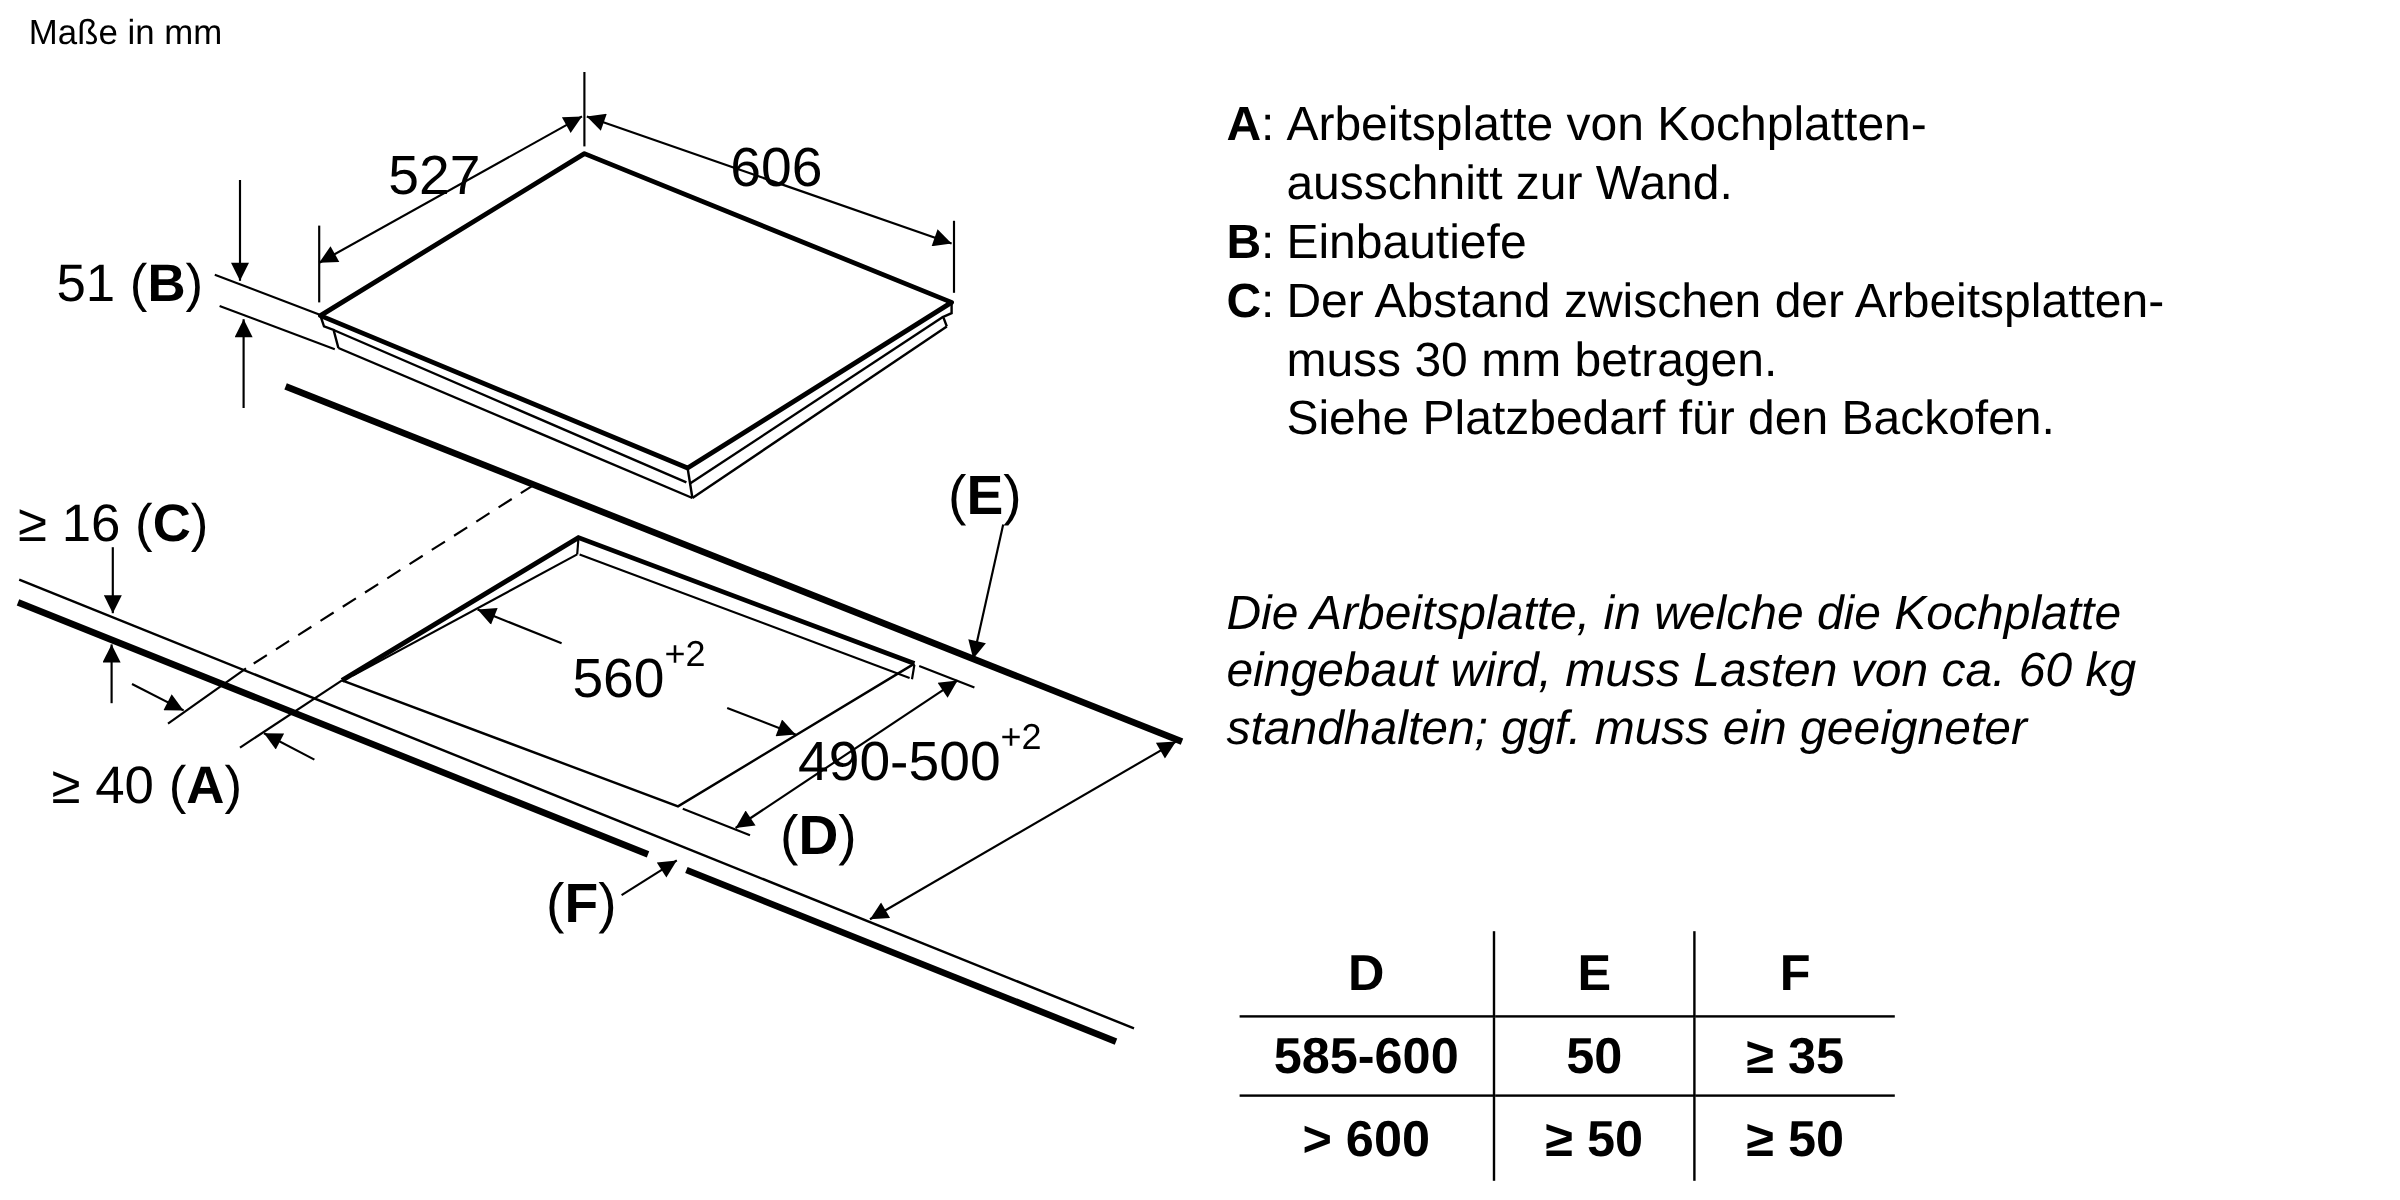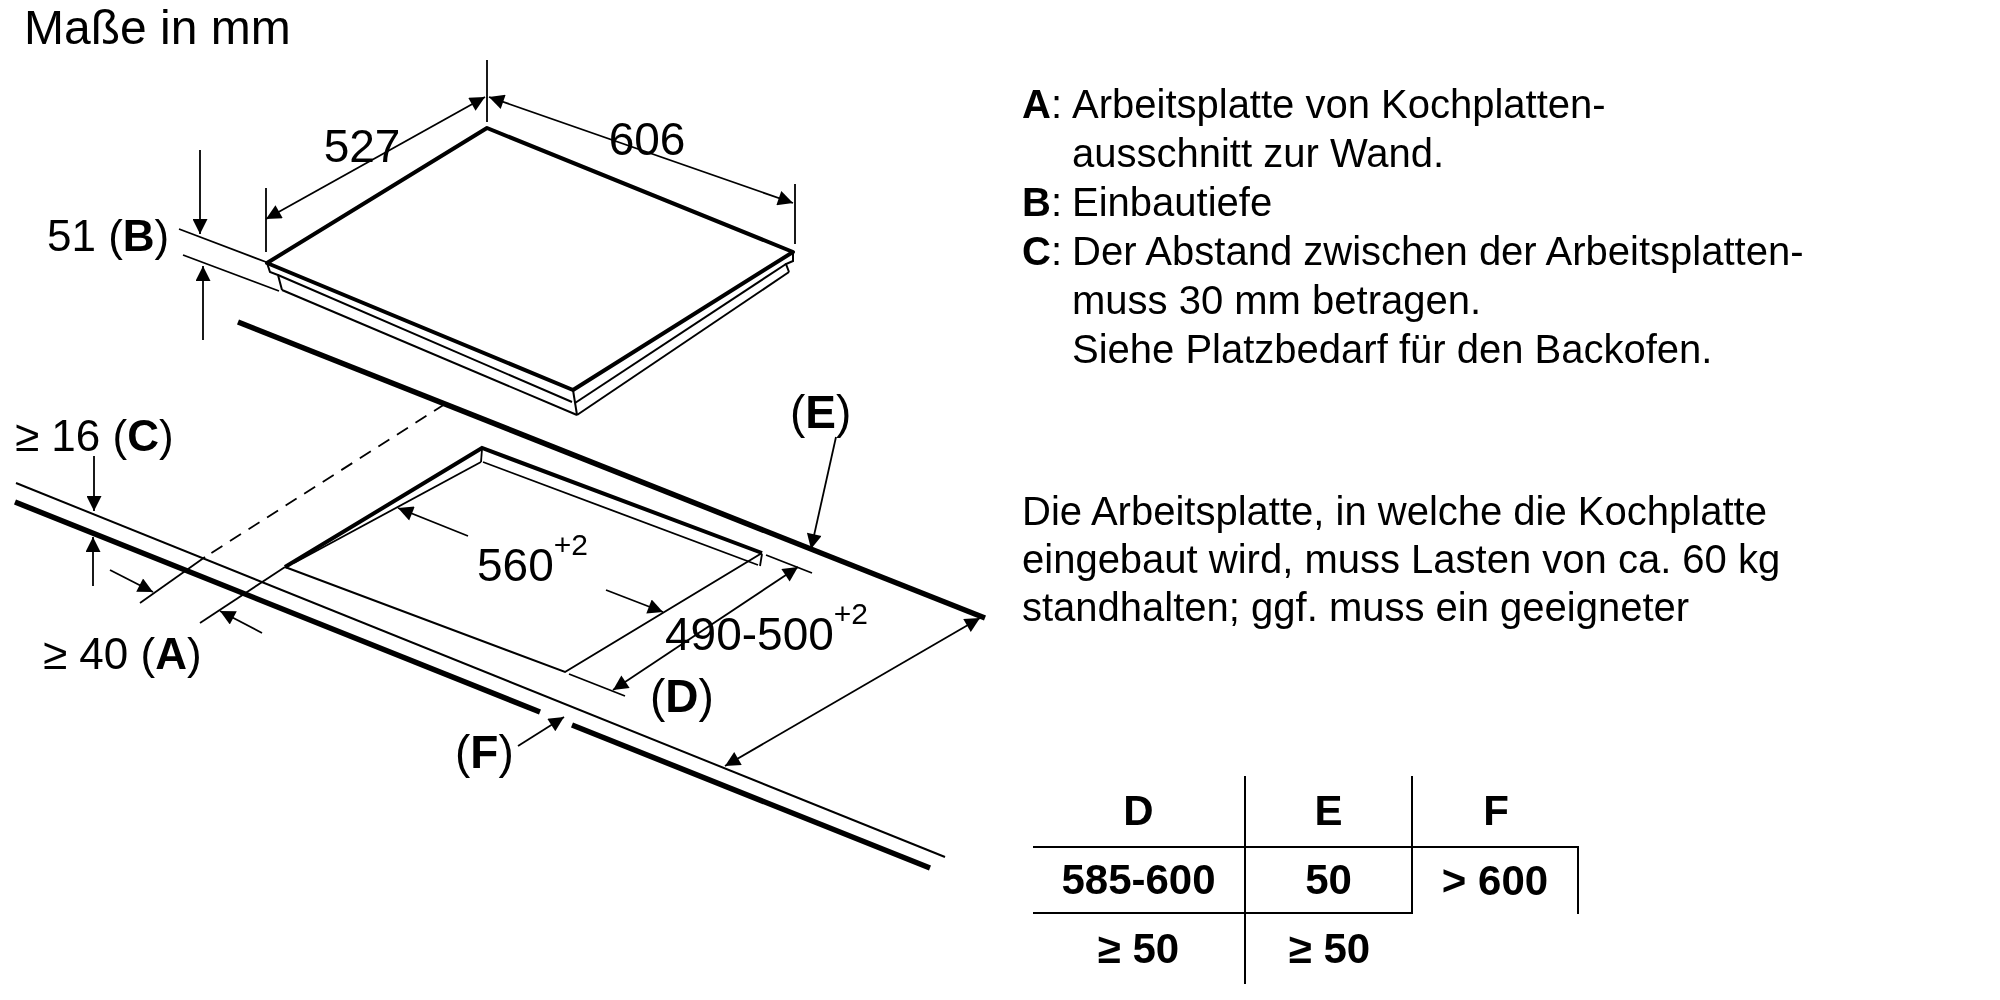--- a/index.html
+++ b/index.html
@@ -18,30 +18,30 @@
   .dim  { stroke:var(--ink); fill:none; stroke-width:1.8; }
   .dash { stroke-dasharray:13 9; }
   .face { fill:var(--bg); }
   .t46 { font-size:46px; }
   .t44 { font-size:44px; }
   .sup { font-size:30px; }
   .bold{ font-weight:bold; }
   .mid { text-anchor:middle; }
 
   
-  #title { left:24px; top:0; font-size:48px; }
+  #title { left:24px; top:12px; font-size:29px; }
 
   
   #legend { left:1022px; top:80px; font-size:40px; line-height:49px; }
   .lg-row { display:flex; }
   .lg-lbl { display:inline-block; width:50px; flex:0 0 50px; }
   .lg-lbl .b { font-weight:bold; }
 
   
-  #para { left:1022px; top:487px; font-size:40px; line-height:48px; }
+  #para { left:1022px; top:487px; font-size:40px; line-height:48px;font-style:italic; }
 
   
   #dtable { left:1033px; top:776px; display:grid;
             grid-template-columns:213px 167px 166px;
             grid-template-rows:72px 66px 70px; }
   .cell { display:flex; align-items:center; justify-content:center; font-size:42px;font-weight:bold; }
   .hd   { font-weight:bold; }
   .c-r  { border-right:2.5px solid var(--ink); }
   .b-b  { border-bottom:2.5px solid var(--ink); }
 </style>
@@ -160,19 +160,20 @@
     <div>standhalten; ggf. muss ein geeigneter</div>
   </div>
 
   <div id="dtable" class="abs">
     <div class="cell hd c-r b-b">D</div>
     <div class="cell hd c-r b-b">E</div>
     <div class="cell hd b-b">F</div>
 
     <div class="cell c-r b-b">585-600</div>
     <div class="cell c-r b-b">50</div>
+    <div class="cell b-b">≥ 35</div>
 
     <div class="cell c-r">&gt; 600</div>
     <div class="cell c-r">≥ 50</div>
     <div class="cell">≥ 50</div>
   </div>
 
 </div>
 
 </body></html>

